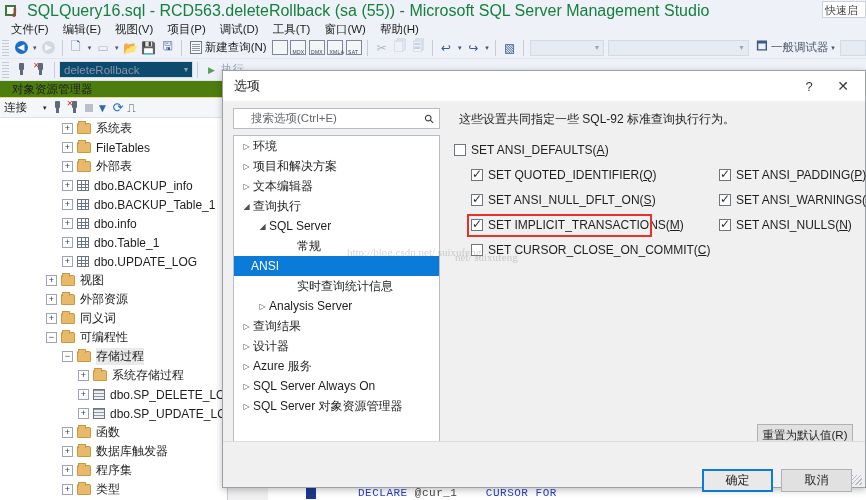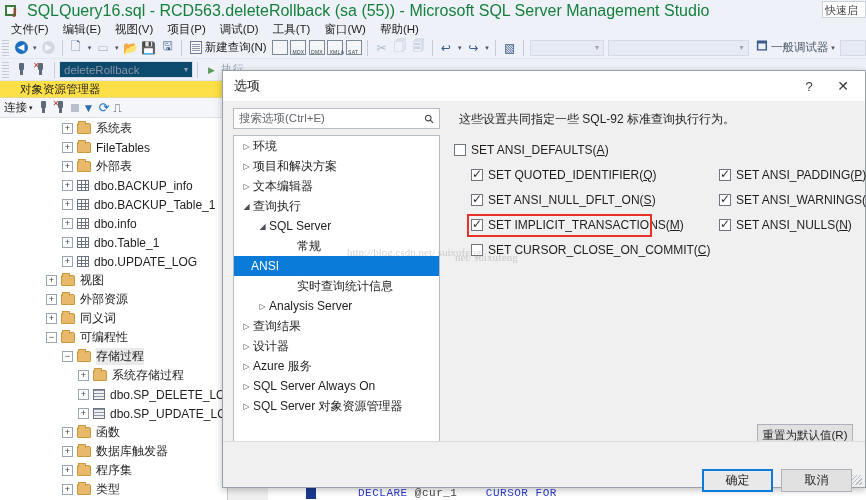--- a/index.html
+++ b/index.html
@@ -126,29 +126,29 @@
   .dbcombo .dc-txt { flex: 1; }
   .run-tri { color: #5a9b5a; font-size: 9px; }
   .exec-txt { font-size: 11.5px; color: #9aa6bb; }
 
   
   .oe-panel {
     position: absolute; left: 0; top: 81px; width: 228px; height: 419px;
     background: #ffffff; border-right: 1px solid #c4cbd6;
   }
   .oe-header {
-    height: 17px; background: #fde047; border-bottom: 1px solid #e3d98f;
-    display: flex; align-items: center; padding-left: 20px;
+    height: 17px; background: #4d7c0f; border-bottom: 1px solid #e3d98f;
+    display: flex; align-items: center; padding-left: 12px;
     font-size: 11.5px; color: #1e1e1e; position: relative;
   }
   .oe-toolbar {
     height: 20px; background: #f5f6f9; border-bottom: 1px solid #dde1e9;
     display: flex; align-items: center; padding-left: 4px; gap: 4px;
   }
-  .oe-connect { font-size: 11.5px; color: #1e1e1e; display: flex; align-items: center; gap: 2px; }
+  .oe-connect { font-size: 11.5px; color: #1e1e1e; display: flex; align-items: center; gap: 16px; }
   .plug {
     width: 13px; height: 13px; position: relative;
   }
   .plug::before {
     content: ""; position: absolute; left: 4px; top: 0; width: 5px; height: 7px;
     background: #5e6a7a; border-radius: 1px;
   }
   .plug::after {
     content: ""; position: absolute; left: 5px; top: 7px; width: 3px; height: 5px;
     background: #5e6a7a;
@@ -235,21 +235,21 @@
     display: flex; align-items: center; justify-content: center;
     font-size: 14px; color: #3a3a3a;
   }
   .dlg-body { position: absolute; left: 0; top: 30px; width: 642px; height: 356px; background: #f0f0f0; }
 
   .search-box {
     position: absolute; left: 10px; top: 7px; width: 207px; height: 21px;
     background: #ffffff; border: 1px solid #b5bcc6;
     display: flex; align-items: center; padding: 0 5px;
   }
-  .search-box .ph { flex: 1; font-size: 11.5px; color: #63676c; }
+  .search-box .ph { flex: 1; font-size: 11.5px; color: #63676c; margin-left: 12px; }
   .search-box .mag2 { font-size: 12px; color: #3a3a3a; transform: rotate(-45deg); }
 
   .dlg-tree {
     position: absolute; left: 10px; top: 34px; width: 207px; height: 310px;
     background: #ffffff; border: 1px solid #b5bcc6; overflow: hidden;
   }
   .dnode {
     height: 20px; display: flex; align-items: center; white-space: nowrap;
     font-size: 12px; color: #1e1e1e; padding-left: 4px;
   }

